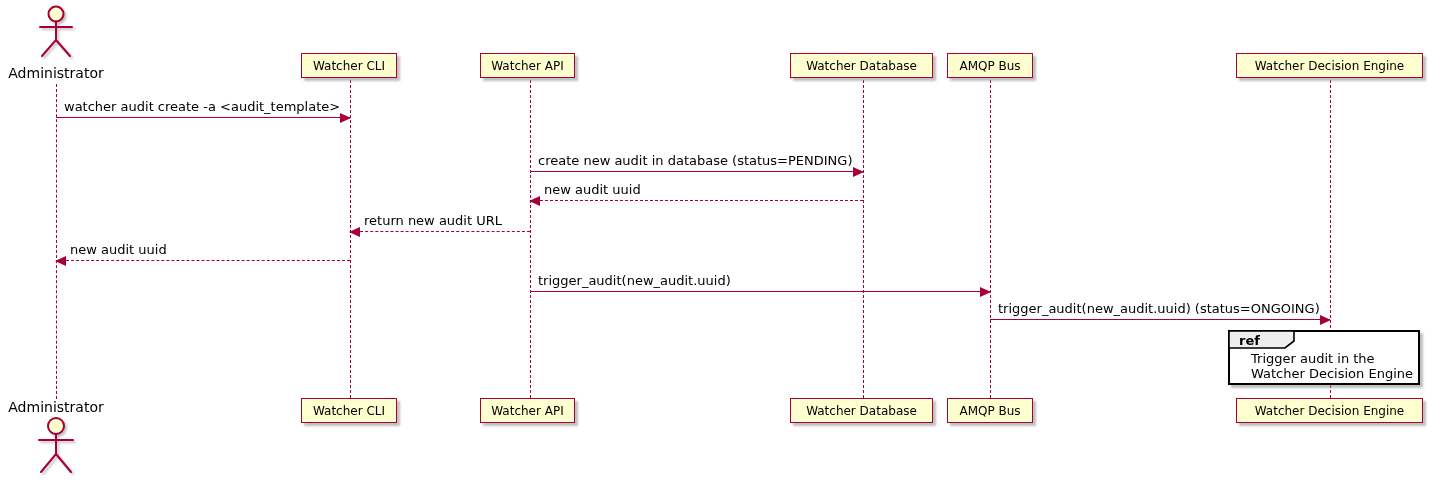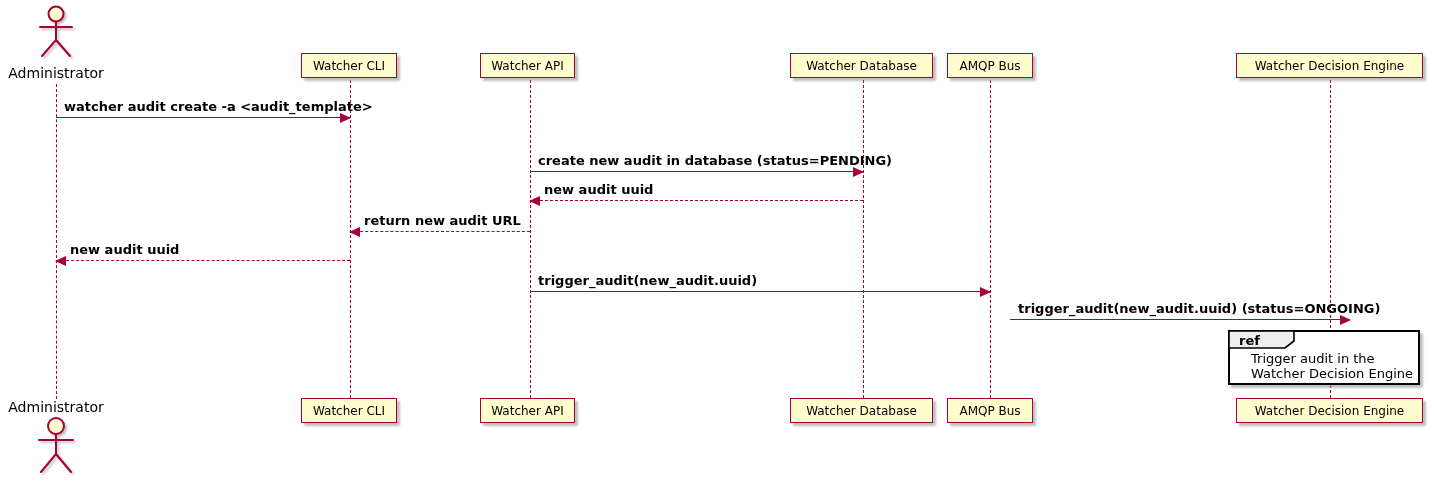--- a/index.html
+++ b/index.html
@@ -50,21 +50,20 @@
   }
 
   
   .msg { position: absolute; height: 18px; z-index: 1; }
   .mlabel {
     position: absolute;
     left: 8px;
     bottom: 4px;
     font-size: 13px;
     white-space: nowrap;
-    font-weight: bold;
   }
   .msg.rtl .mlabel { left: 14px; margin-top: 25px; }
   .mline {
     position: absolute;
     left: 0; right: 0; bottom: 0;
     height: 0;
     border-top: 1px solid var(--line, #A80036);
   }
   .mline.dashed { border-top-style: dashed; }
   .ahead { position: absolute; width: 0; height: 0; bottom: -5px; }
@@ -173,21 +172,21 @@
     <div class="mline dashed"></div>
     <div class="ahead left"></div>
   </div>
 
   <div class="msg" style="left:530px; top:274px; width:460px;">
     <span class="mlabel">trigger_audit(new_audit.uuid)</span>
     <div class="mline"></div>
     <div class="ahead right"></div>
   </div>
 
-  <div class="msg" style="left:990px; top:302px; width:340px;margin-left:20px;">
+  <div class="msg" style="left:990px; top:302px; width:340px;">
     <span class="mlabel">trigger_audit(new_audit.uuid) (status=ONGOING)</span>
     <div class="mline"></div>
     <div class="ahead right"></div>
   </div>
 
   <div class="ref" style="left:1228px; top:330px; width:188px; height:51px;">
     <svg class="ref-tab" width="70" height="20" viewBox="0 0 70 20">
       <polygon points="1,1 66,1 66,11 57,18 1,18"></polygon>
     </svg>
     <span class="ref-keyword">ref</span>

